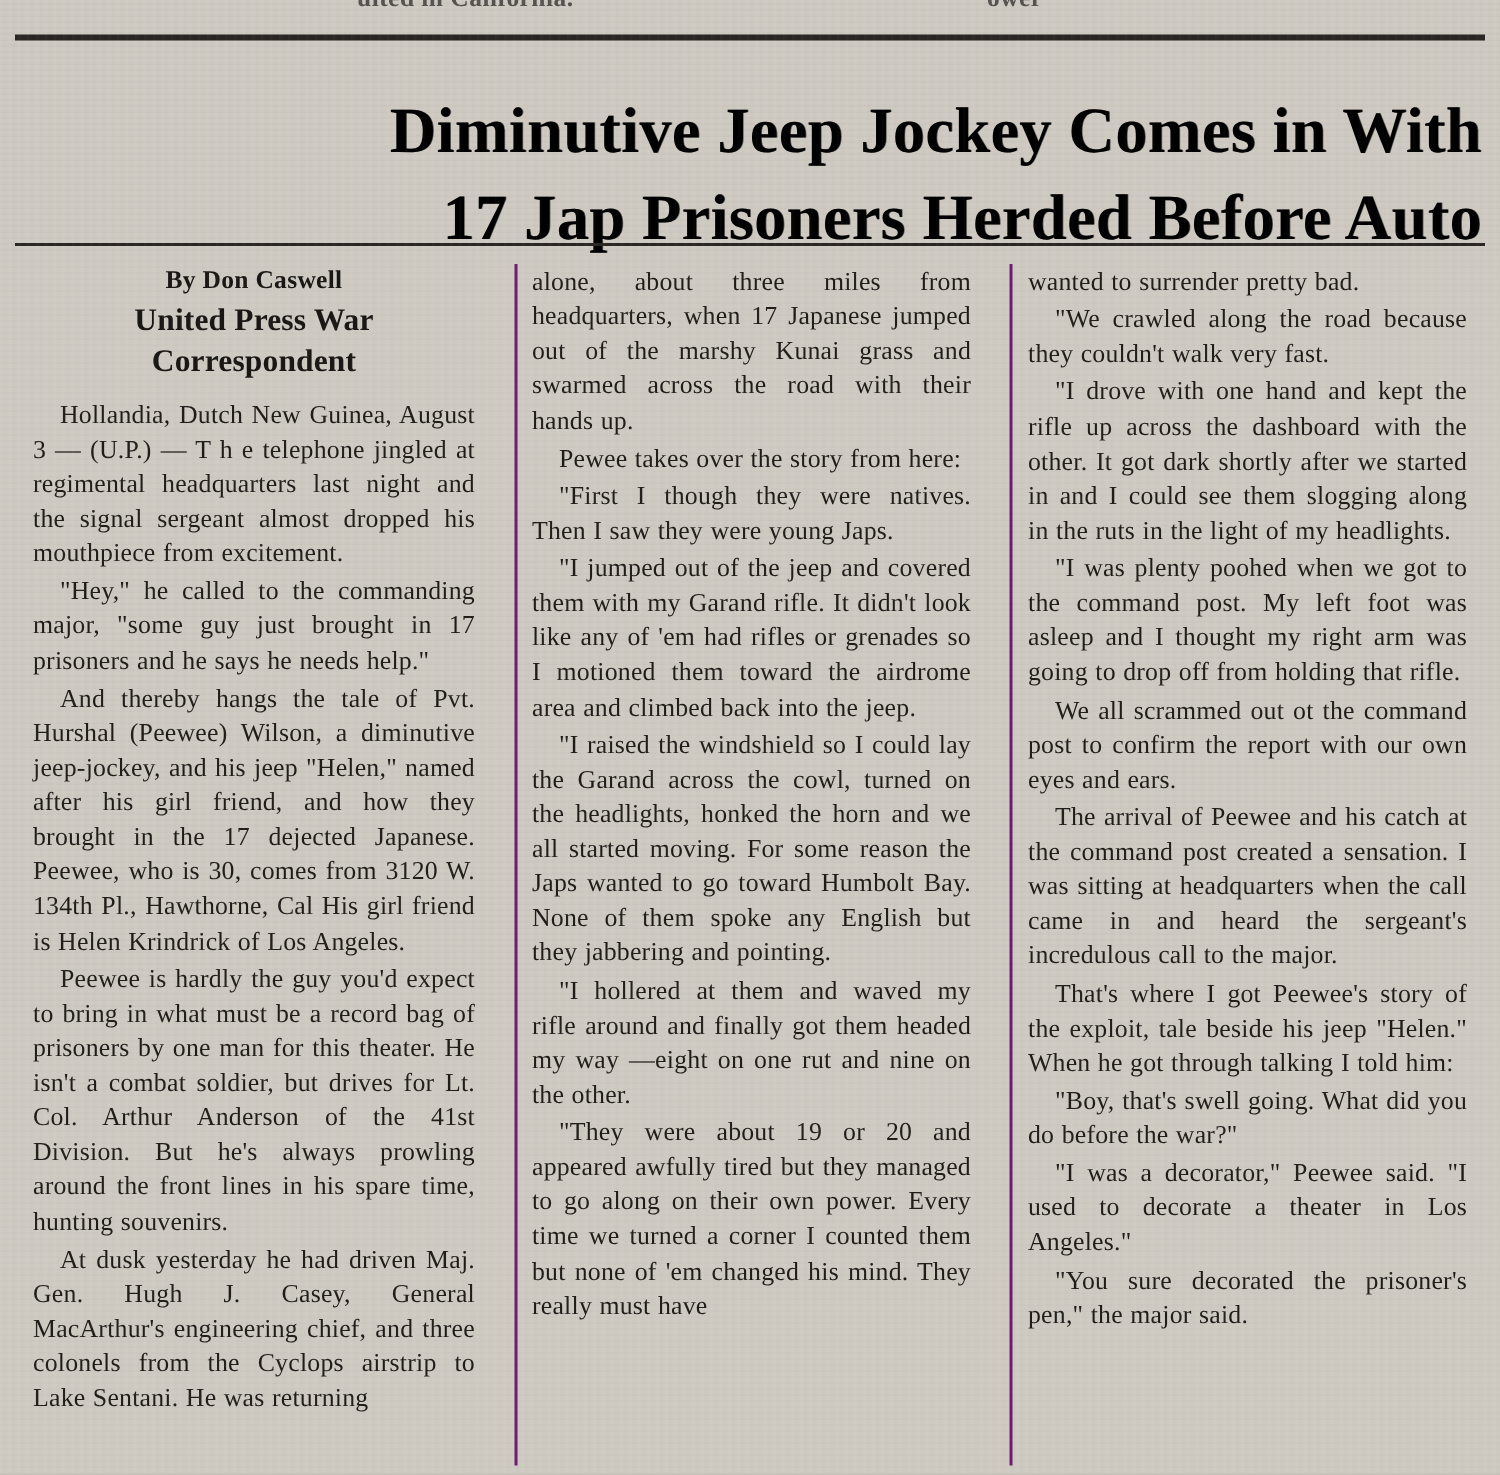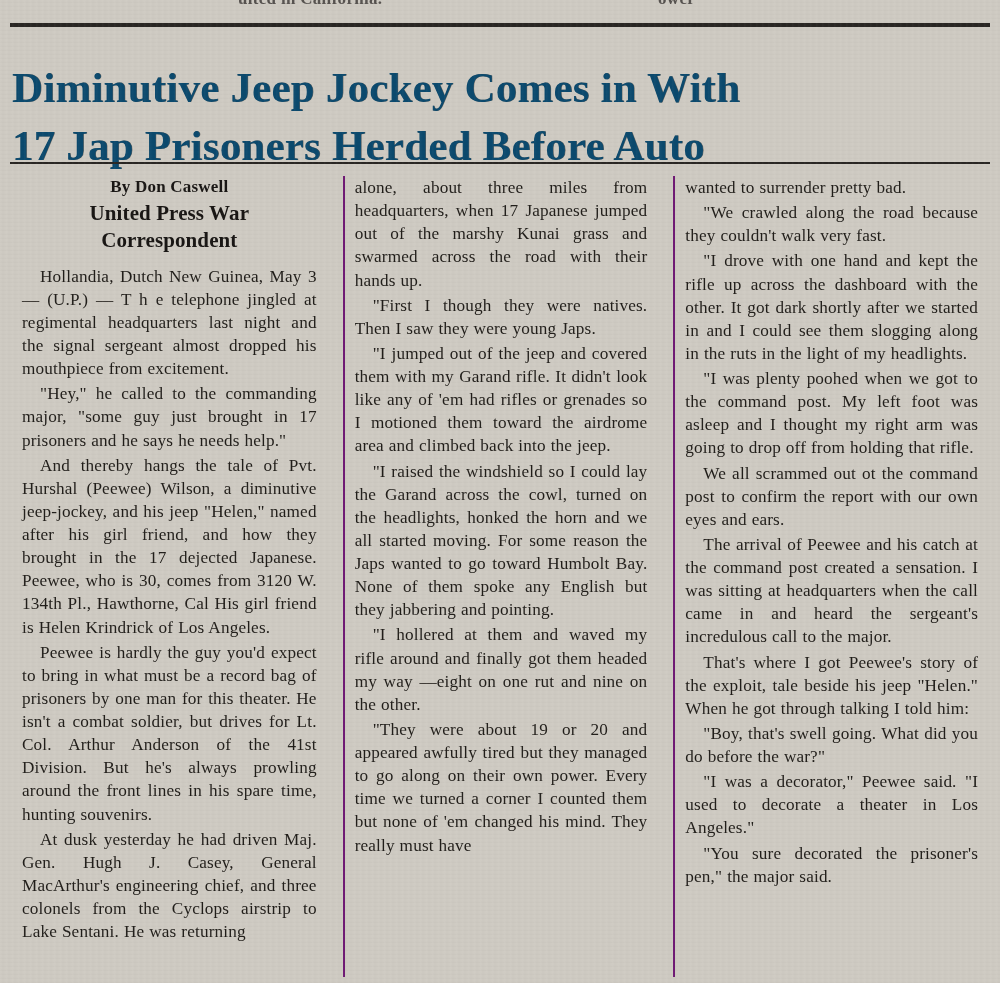--- a/index.html
+++ b/index.html
@@ -56,27 +56,27 @@
     height: 3px;
     background: #2a2724;
   }
   .rule.top { top: 23px; height: 4px; }
 
   .headline {
     position: absolute;
     left: 12px;
     right: 12px;
     top: 30px;
-    text-align: left;
+    text-align: right;
     font-family: "Liberation Serif", serif;
     font-weight: bold;
     font-size: 43px;
     line-height: 1.36;
     letter-spacing: 0.2px;
-    color: #0c4a6e;
+    color: #000000;
     text-shadow: 0.5px 0 0 rgba(20,18,15,0.55);
   }
   .headline .l1 { display: block; }
   .headline .l2 { display: block; }
 
   .rule.mid { top: 162px; height: 2px; }
 
   .columns {
     position: absolute;
     top: 176px;
@@ -143,29 +143,30 @@
     <span class="l2">17 Jap Prisoners Herded Before Auto</span>
   </h1>
 
   <div class="rule mid"></div>
 
   <div class="columns">
 
     <div class="col">
       <div class="byline">By Don Caswell</div>
       <div class="byline2">United Press War Correspondent</div>
-      <p class="body lead">Hollandia, Dutch New Guinea, May 3 — (U.P.) — T h e telephone jingled at regimental headquarters last night and the signal sergeant almost dropped his mouthpiece from excitement.</p>
+      <p class="body lead">Hollandia, Dutch New Guinea, August 3 — (U.P.) — T h e telephone jingled at regimental headquarters last night and the signal sergeant almost dropped his mouthpiece from excitement.</p>
       <p class="body">"Hey," he called to the commanding major, "some guy just brought in 17 prisoners and he says he needs help."</p>
       <p class="body">And thereby hangs the tale of Pvt. Hurshal (Peewee) Wilson, a diminutive jeep-jockey, and his jeep "Helen," named after his girl friend, and how they brought in the 17 dejected Japanese. Peewee, who is 30, comes from 3120 W. 134th Pl., Hawthorne, Cal His girl friend is Helen Krindrick of Los Angeles.</p>
       <p class="body">Peewee is hardly the guy you'd expect to bring in what must be a record bag of prisoners by one man for this theater. He isn't a combat soldier, but drives for Lt. Col. Arthur Anderson of the 41st Division. But he's always prowling around the front lines in his spare time, hunting souvenirs.</p>
       <p class="body">At dusk yesterday he had driven Maj. Gen. Hugh J. Casey, General MacArthur's engineering chief, and three colonels from the Cyclops airstrip to Lake Sentani. He was returning</p>
     </div>
 
     <div class="col">
       <p class="body noind">alone, about three miles from headquarters, when 17 Japanese jumped out of the marshy Kunai grass and swarmed across the road with their hands up.</p>
+      <p class="body">Pewee takes over the story from here:</p>
       <p class="body">"First I though they were natives. Then I saw they were young Japs.</p>
       <p class="body">"I jumped out of the jeep and covered them with my Garand rifle. It didn't look like any of 'em had rifles or grenades so I motioned them toward the airdrome area and climbed back into the jeep.</p>
       <p class="body">"I raised the windshield so I could lay the Garand across the cowl, turned on the headlights, honked the horn and we all started moving. For some reason the Japs wanted to go toward Humbolt Bay. None of them spoke any English but they jabbering and pointing.</p>
       <p class="body">"I hollered at them and waved my rifle around and finally got them headed my way —eight on one rut and nine on the other.</p>
       <p class="body">"They were about 19 or 20 and appeared awfully tired but they managed to go along on their own power. Every time we turned a corner I counted them but none of 'em changed his mind. They really must have</p>
     </div>
 
     <div class="col">
       <p class="body noind">wanted to surrender pretty bad.</p>
       <p class="body">"We crawled along the road because they couldn't walk very fast.</p>

